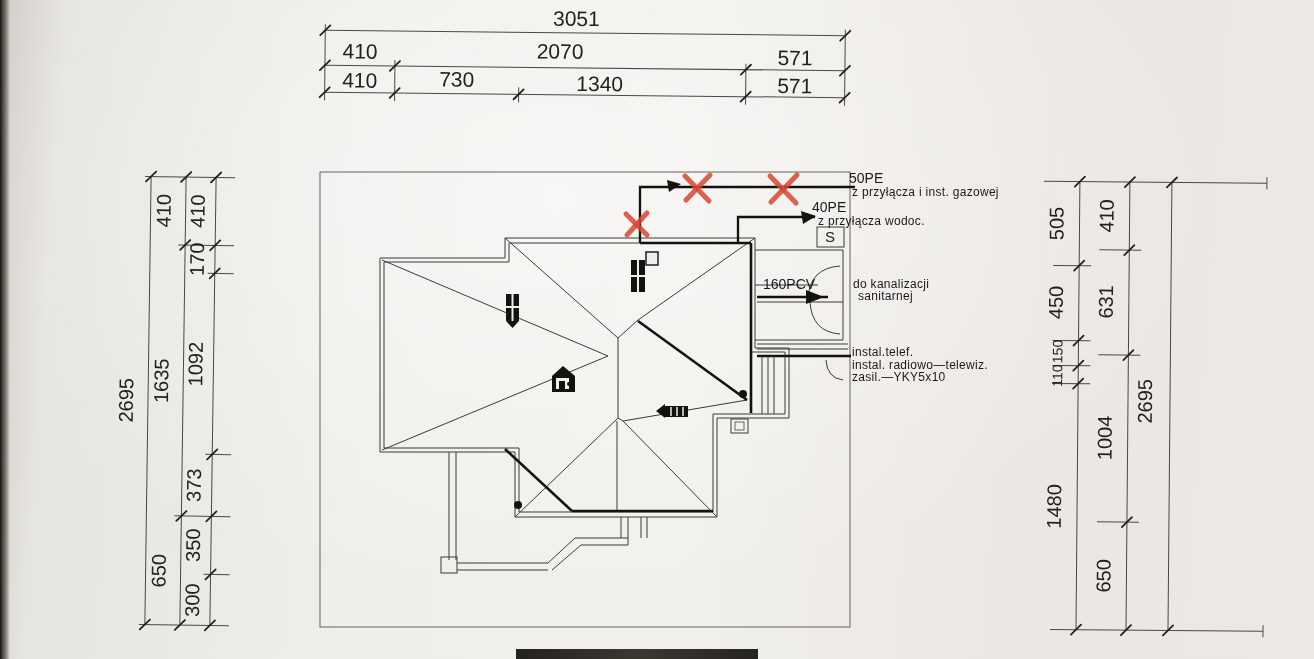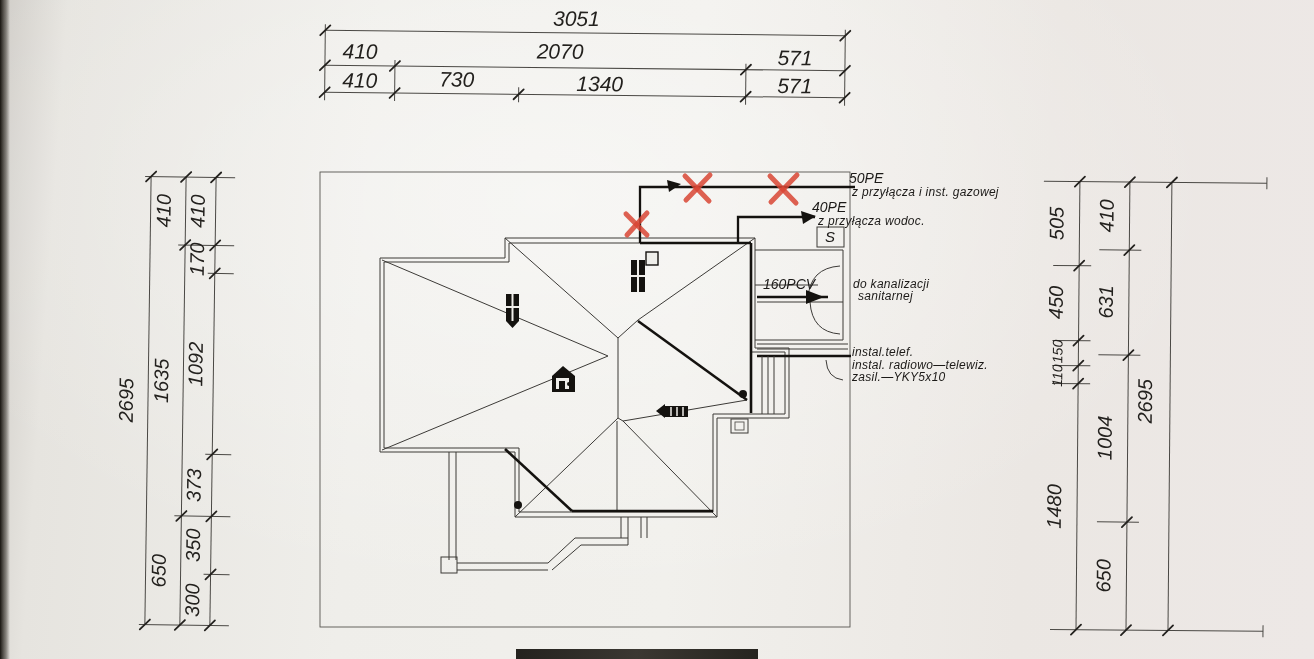--- a/index.html
+++ b/index.html
@@ -2,21 +2,20 @@
 <html><head>
 <meta charset="utf-8">
 <style>
   html,body{margin:0;padding:0;background:#d8d6d2;}
   .page{
     position:relative;width:1314px;height:659px;overflow:hidden;
     background:
       radial-gradient(ellipse at 42% 30%, rgba(255,255,255,.45), rgba(255,255,255,0) 62%),
       linear-gradient(94deg,#cfccc7 0%,#e6e4df 5%,#efeeea 28%,#f1f0ec 52%,#ebe7e3 78%,#ede8e6 100%);
     font-family:"Liberation Sans",sans-serif;
-    font-style:italic;
   }
   svg{position:absolute;left:0;top:0;}
   .thin{stroke:#3c3a37;stroke-width:1;fill:none;}
   .thin2{stroke:#575550;stroke-width:.9;fill:none;}
   .thick{stroke:#14120f;stroke-width:2.6;fill:none;}
   .pipe{stroke:#14120f;stroke-width:2.3;fill:none;}
   .dimline{stroke:#4a4844;stroke-width:1;fill:none;}
   .tick{stroke:#23211e;stroke-width:1.8;stroke-linecap:round;}
   .dimtext{font-family:"Liberation Sans",sans-serif;font-size:21px;fill:#23211e;}
   .dimside{font-family:"Liberation Sans",sans-serif;font-size:20px;fill:#23211e;}

